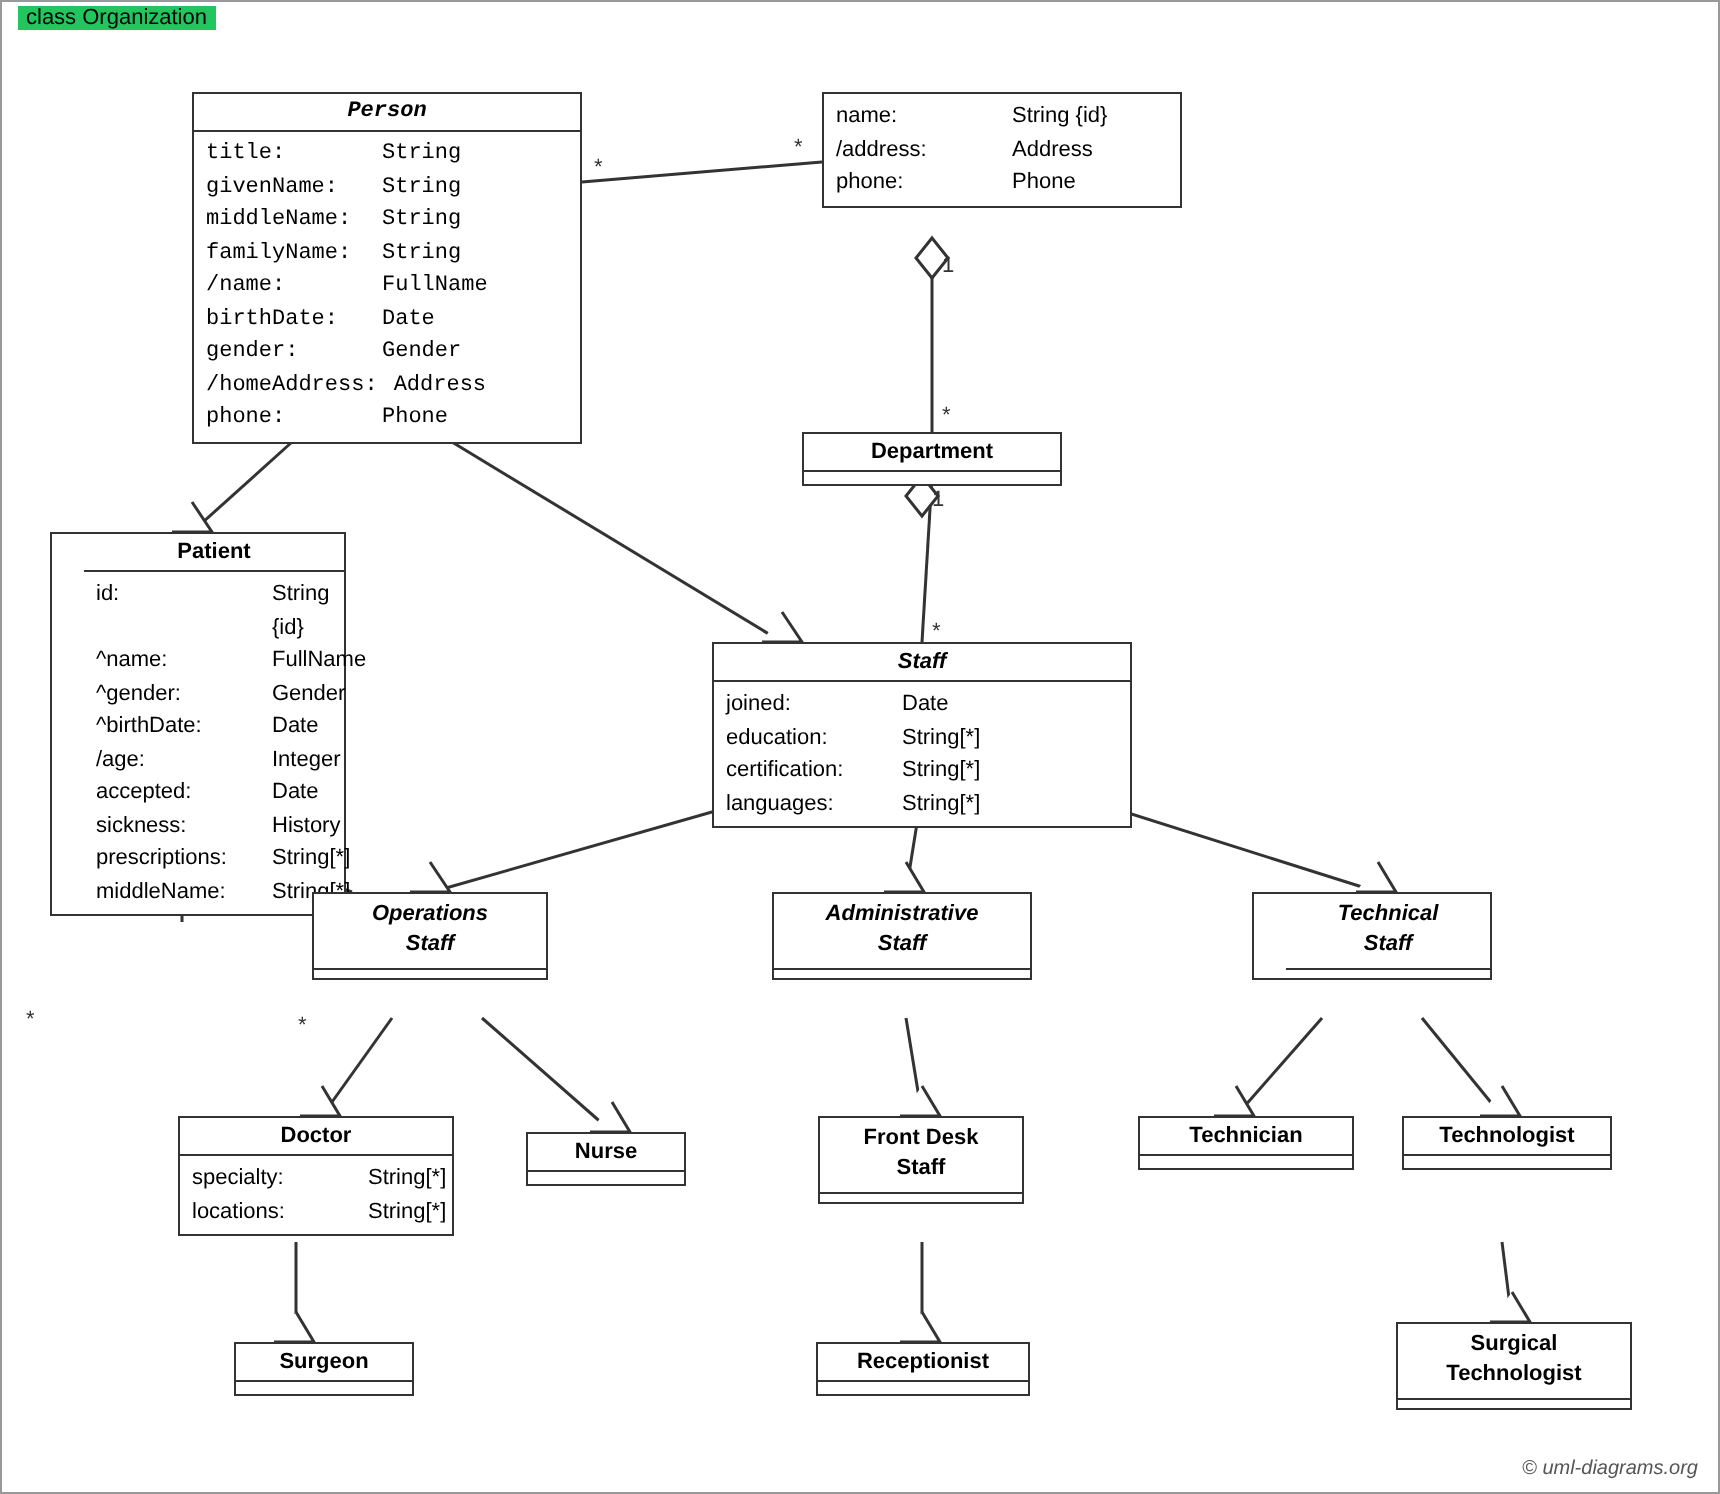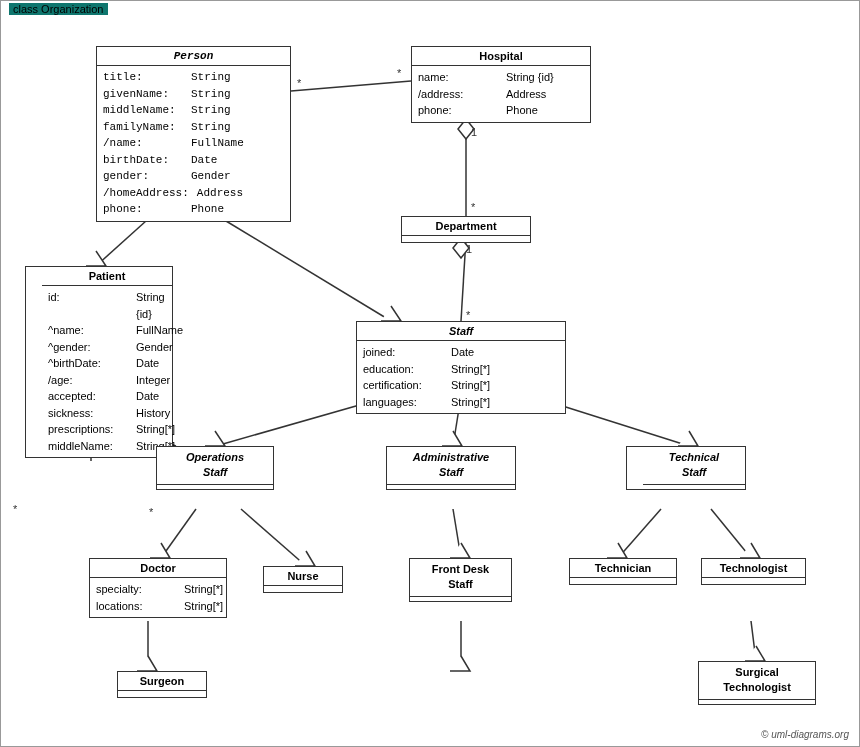--- a/index.html
+++ b/index.html
@@ -17,21 +17,21 @@
       width: 860px;
       height: 747px;
       background: #fff;
       border: 1px solid #999;
     }
     .class-label {
       position: absolute;
       top: 2px;
       left: 8px;
       font-size: 11px;
-      background: #0f766e;
+      background: #22c55e;
       padding: 0 4px;
     }
     
     .uml-box {
       position: absolute;
       border: 1px solid #333;
       background: #fff;
     }
     .uml-box .box-title {
       border-bottom: 1px solid #333;
@@ -179,21 +179,20 @@
           <span class="attr-type">Address</span>
         </div>
       <div class="attr-row">
           <span class="attr-name">phone:</span>
           <span class="attr-type">Phone</span>
         </div>
     </div>
   </div>
 
   <div class="uml-box" style="left:410px; top:45px; width:180px;">
-    <div class="box-title">Hospital</div>
     <div class="box-attrs">
       <div class="attr-row">
           <span class="attr-name">name:</span>
           <span class="attr-type">String {id}</span>
         </div>
       <div class="attr-row">
           <span class="attr-name">/address:</span>
           <span class="attr-type">Address</span>
         </div>
       <div class="attr-row">
@@ -319,20 +318,24 @@
   <div class="uml-box" style="left:700px; top:557px; width:105px;">
     <div class="box-title">Technologist</div>
     <div style="height:6px;"></div>
   </div>
 
   <div class="uml-box" style="left:116px; top:670px; width:90px;">
     <div class="box-title">Surgeon</div>
     <div style="height:6px;"></div>
   </div>
 
+  <div class="uml-box" style="left:407px; top:670px; width:107px;">
+    <div class="box-title">Receptionist</div>
+    <div style="height:6px;"></div>
+  </div>
 
   <div class="uml-box" style="left:697px; top:660px; width:118px;">
     <div class="box-title" style="line-height:1.4;">Surgical<br>Technologist</div>
     <div style="height:4px;"></div>
   </div>
 
   <div class="copyright">© uml-diagrams.org</div>
 </div>
 
 </body></html>

